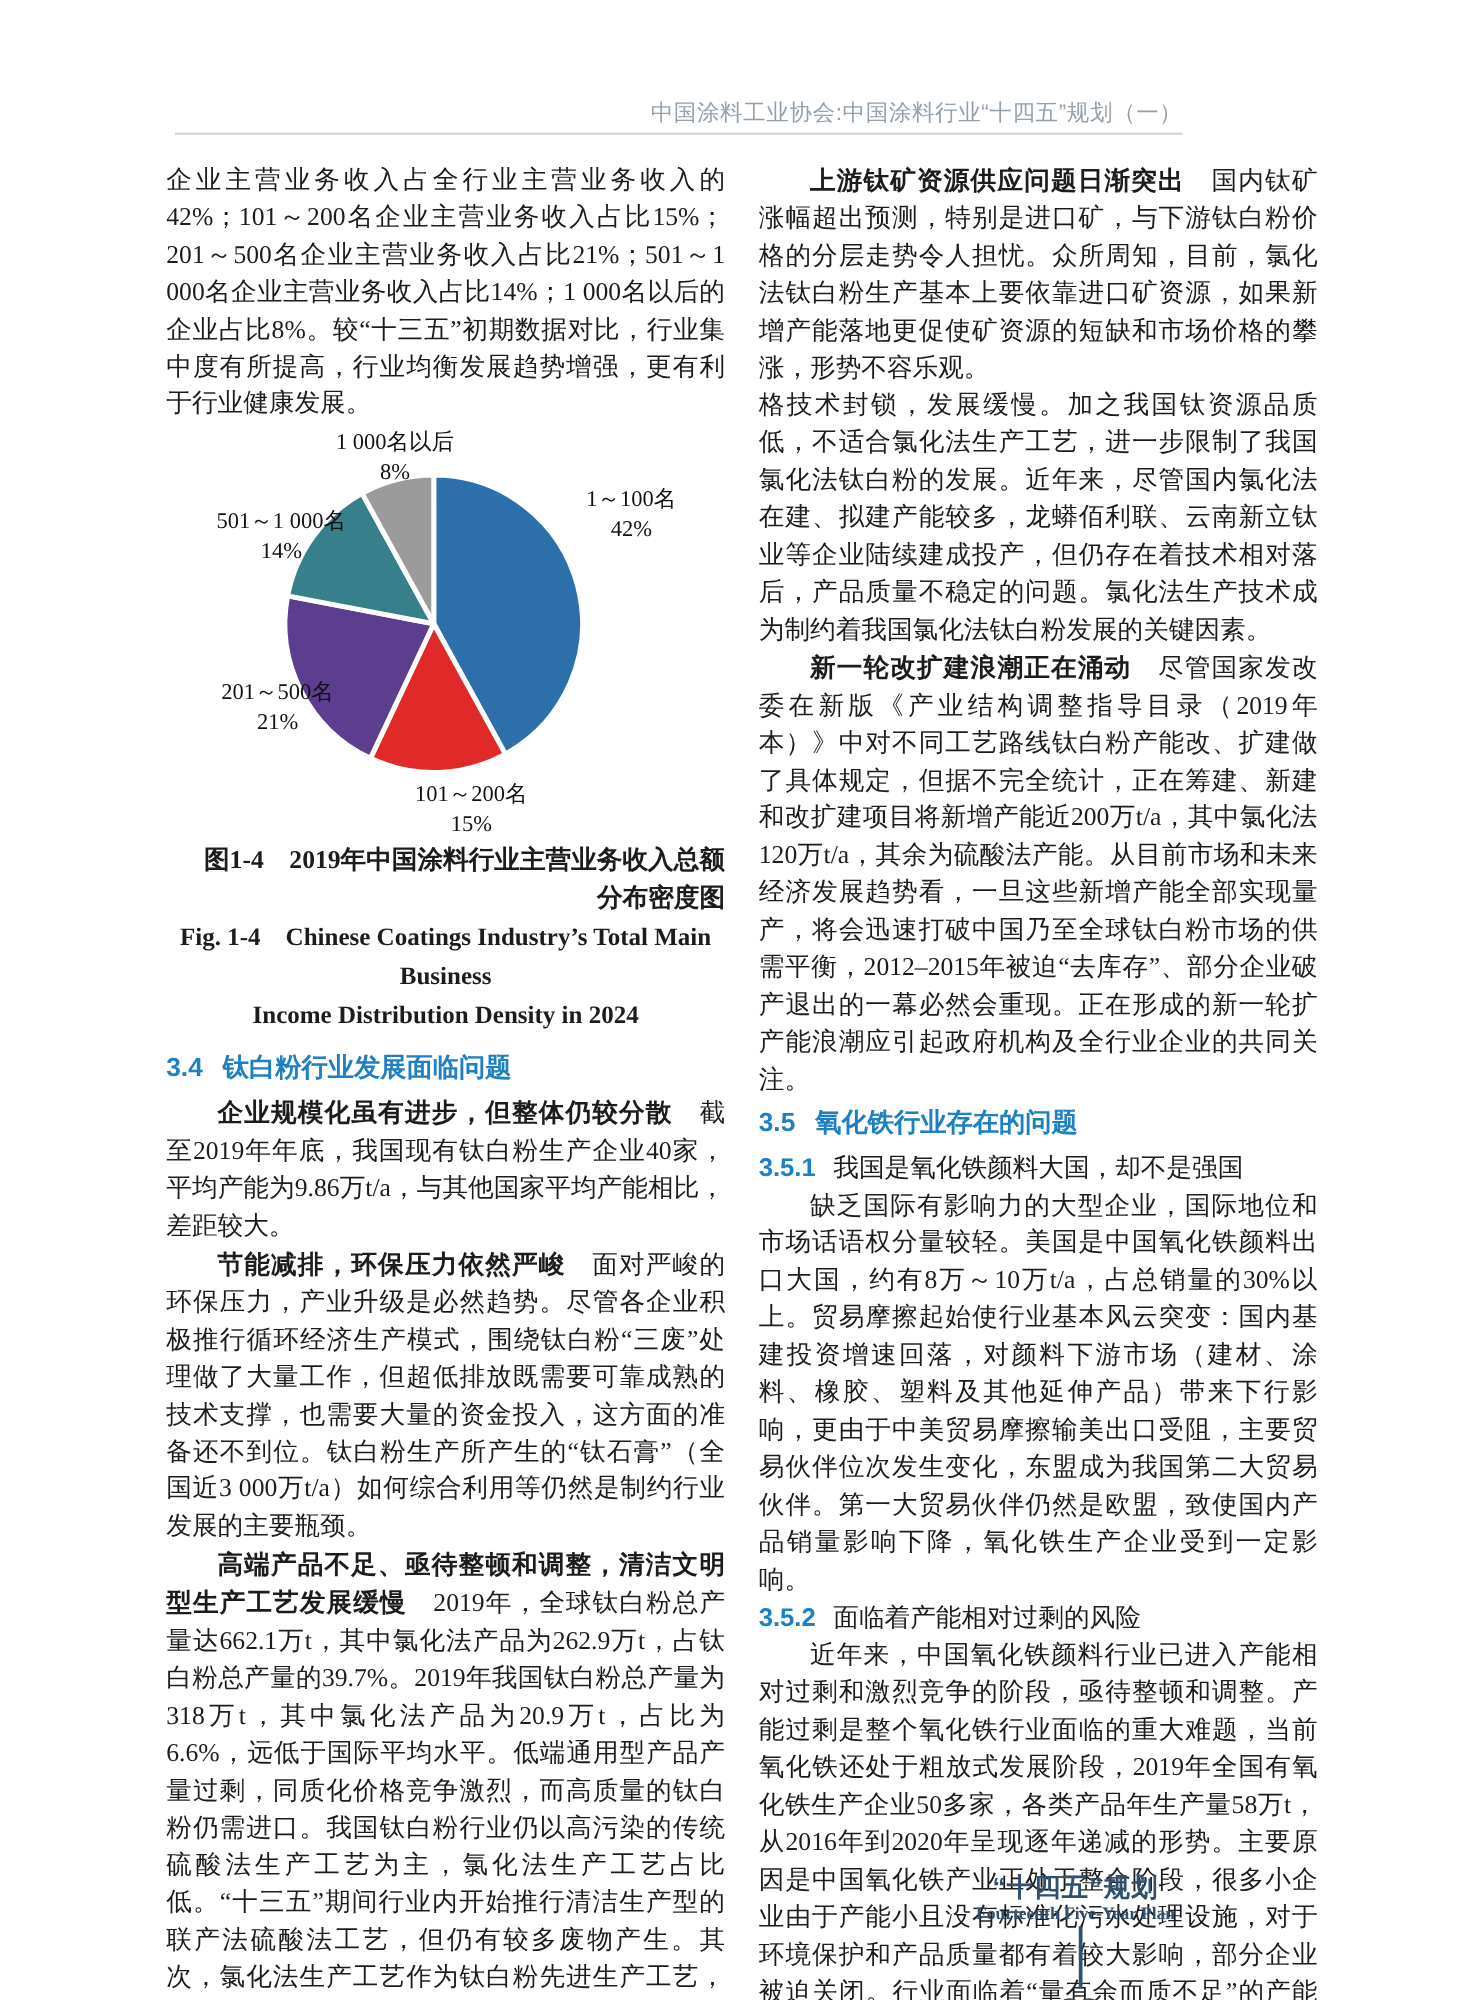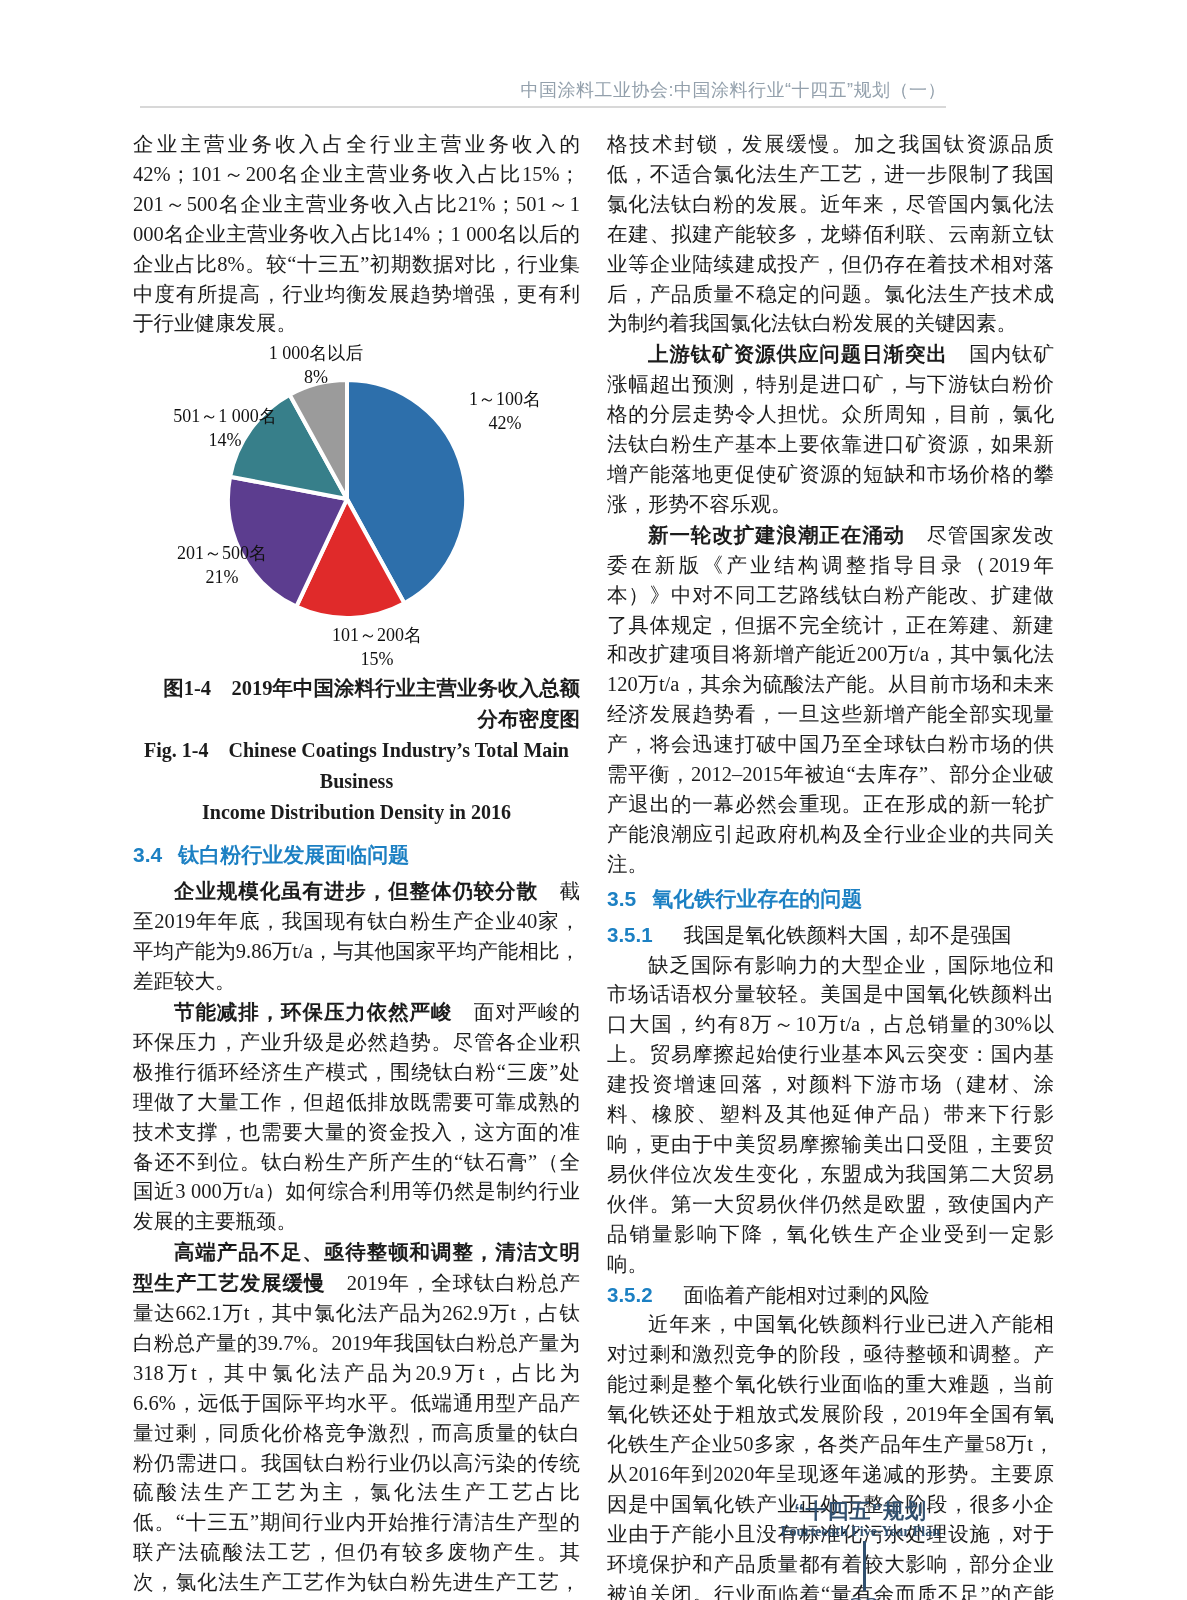--- a/index.html
+++ b/index.html
@@ -55,21 +55,21 @@
   
   .sec-heading {
     margin:12px 0 6px 0; text-align:left; text-indent:0;
     font-family:"Liberation Sans","DejaVu Sans",sans-serif;
     font-weight:700; font-size:21px; line-height:30px; color:#1c80c3;
   }
   .sec-heading .sec-num { margin-right:16px; }
   .sub-heading { margin:0; text-align:left; text-indent:0; line-height:29.9px; }
   .sub-heading .sub-num {
     font-family:"Liberation Sans","DejaVu Sans",sans-serif;
-    font-weight:600; color:#1c80c3; margin-right:31px;
+    font-weight:600; color:#1c80c3; margin-right:14px;
   }
   
   .footer {
     position:absolute; top:1498px; right:122px;
     display:flex; align-items:center; color:#31506f;flex-direction:column;
   }
   .footer-labels { text-align:center; margin-right:8px; }
   .footer-cn {
     font-family:"Liberation Sans","DejaVu Sans",sans-serif;
     font-weight:700; font-size:21px; line-height:25px; letter-spacing:1px;
@@ -118,42 +118,42 @@
       </div>
       <div class="pie-label pl-bottom">
         <span>101～200名</span><br>
         <span>15%</span>
       </div>
     </div>
 
     <p class="caption-cn">图1-4　2019年中国涂料行业主营业务收入总额</p>
     <p class="caption-cn" style="margin-top:0;">分布密度图</p>
     <p class="caption-en">Fig. 1-4　Chinese Coatings Industry’s Total Main Business</p>
-    <p class="caption-en">Income Distribution Density in 2016</p>
+    <p class="caption-en">Income Distribution Density in 2024</p>
 
     <p class="sec-heading">
       <span class="sec-num">3.4</span><span>钛白粉行业发展面临问题</span>
     </p>
 
     <p class="body-p indent">
       <span class="lead">企业规模化虽有进步，但整体仍较分散</span><span>　截至2019年年底，我国现有钛白粉生产企业40家，平均产能为9.86万t/a，与其他国家平均产能相比，差距较大。</span>
     </p>
     <p class="body-p indent">
       <span class="lead">节能减排，环保压力依然严峻</span><span>　面对严峻的环保压力，产业升级是必然趋势。尽管各企业积极推行循环经济生产模式，围绕钛白粉“三废”处理做了大量工作，但超低排放既需要可靠成熟的技术支撑，也需要大量的资金投入，这方面的准备还不到位。钛白粉生产所产生的“钛石膏”（全国近3 000万t/a）如何综合利用等仍然是制约行业发展的主要瓶颈。</span>
     </p>
     <p class="body-p indent">
       <span class="lead">高端产品不足、亟待整顿和调整，清洁文明型生产工艺发展缓慢</span><span>　2019年，全球钛白粉总产量达662.1万t，其中氯化法产品为262.9万t，占钛白粉总产量的39.7%。2019年我国钛白粉总产量为318万t，其中氯化法产品为20.9万t，占比为6.6%，远低于国际平均水平。低端通用型产品产量过剩，同质化价格竞争激烈，而高质量的钛白粉仍需进口。我国钛白粉行业仍以高污染的传统硫酸法生产工艺为主，氯化法生产工艺占比低。“十三五”期间行业内开始推行清洁生产型的联产法硫酸法工艺，但仍有较多废物产生。其次，氯化法生产工艺作为钛白粉先进生产工艺，是世界钛白粉发展的主导方向。我国氯化法钛白粉受制于发达国家的严</span>
     </p>
   </div>
 
   <div class="col col-right">
-    <p class="body-p">格技术封锁，发展缓慢。加之我国钛资源品质低，不适合氯化法生产工艺，进一步限制了我国氯化法钛白粉的发展。近年来，尽管国内氯化法在建、拟建产能较多，龙蟒佰利联、云南新立钛业等企业陆续建成投产，但仍存在着技术相对落后，产品质量不稳定的问题。氯化法生产技术成为制约着我国氯化法钛白粉发展的关键因素。</p>
     <p class="body-p indent">
       <span class="lead">上游钛矿资源供应问题日渐突出</span><span>　国内钛矿涨幅超出预测，特别是进口矿，与下游钛白粉价格的分层走势令人担忧。众所周知，目前，氯化法钛白粉生产基本上要依靠进口矿资源，如果新增产能落地更促使矿资源的短缺和市场价格的攀涨，形势不容乐观。</span>
     </p>
+    <p class="body-p">格技术封锁，发展缓慢。加之我国钛资源品质低，不适合氯化法生产工艺，进一步限制了我国氯化法钛白粉的发展。近年来，尽管国内氯化法在建、拟建产能较多，龙蟒佰利联、云南新立钛业等企业陆续建成投产，但仍存在着技术相对落后，产品质量不稳定的问题。氯化法生产技术成为制约着我国氯化法钛白粉发展的关键因素。</p>
     <p class="body-p indent">
       <span class="lead">新一轮改扩建浪潮正在涌动</span><span>　尽管国家发改委在新版《产业结构调整指导目录（2019年本）》中对不同工艺路线钛白粉产能改、扩建做了具体规定，但据不完全统计，正在筹建、新建和改扩建项目将新增产能近200万t/a，其中氯化法120万t/a，其余为硫酸法产能。从目前市场和未来经济发展趋势看，一旦这些新增产能全部实现量产，将会迅速打破中国乃至全球钛白粉市场的供需平衡，2012–2015年被迫“去库存”、部分企业破产退出的一幕必然会重现。正在形成的新一轮扩产能浪潮应引起政府机构及全行业企业的共同关注。</span>
     </p>
 
     <p class="sec-heading" style="margin-top:4px;">
       <span class="sec-num">3.5</span><span>氧化铁行业存在的问题</span>
     </p>
 
     <p class="sub-heading">
       <span class="sub-num">3.5.1</span><span>我国是氧化铁颜料大国，却不是强国</span>

